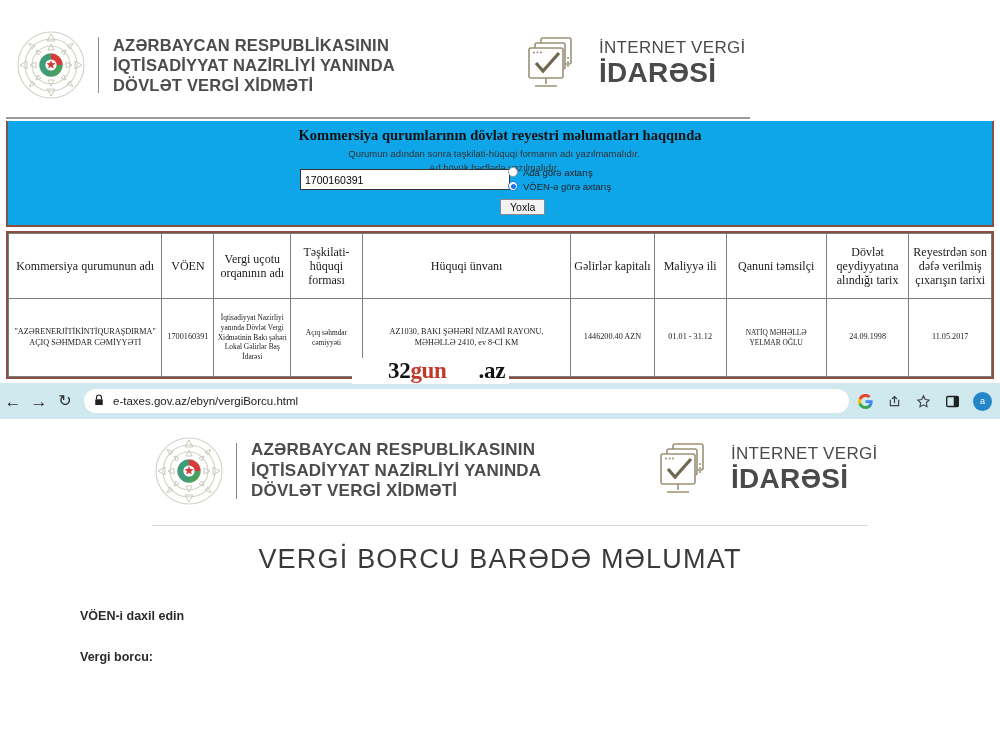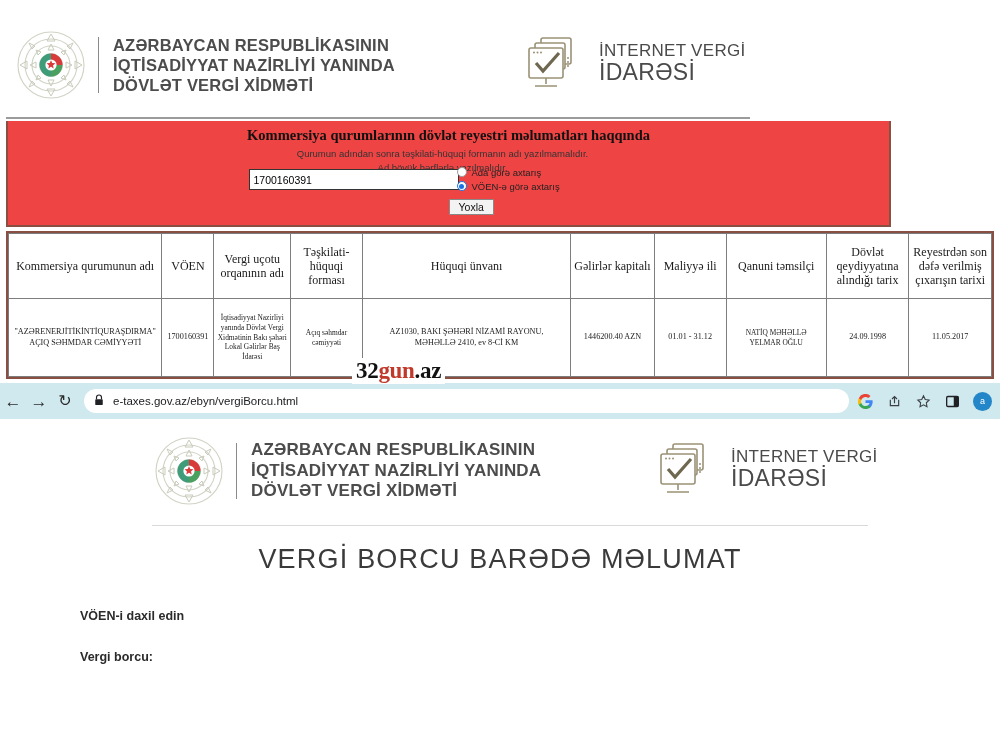--- a/index.html
+++ b/index.html
@@ -16,33 +16,33 @@
   .emblem { width:74px; height:74px; position:relative; flex:none; }
   .emblem svg { display:block; }
   .divider-v { width:1px; background:#8a8a8a; height:56px; margin:0 14px 0 10px; }
   .gov-title { color:#4c4c4c; font-weight:bold; line-height:1.22; letter-spacing:.2px; }
   .gov-title div { white-space:nowrap; }
 
   .ivi-block { display:flex; align-items:center; }
   .ivi-icon { width:62px; height:62px; flex:none; }
   .ivi-text { margin-left:14px; color:#4a4a4a; line-height:1.12; }
   .ivi-text .l1 { font-size:17px; letter-spacing:.3px; }
-  .ivi-text .l2 { font-size:23px; letter-spacing:.3px; }
+  .ivi-text .l2 { font-size:28px; letter-spacing:.3px;font-weight:bold; }
 
   
   #top-page { position:absolute; left:0; top:0; width:1000px; height:383px; background:#fff; }
   #top-header { position:absolute; left:14px; top:28px; }
   #top-header .gov-title { font-size:16.5px; }
   #top-ivi { position:absolute; left:523px; top:32px; }
 
   .rule-top { position:absolute; left:6px; top:117px; width:744px; height:2px; background:#9b9b9b; }
 
   .panel1 {
-    position:absolute; left:6px; top:121px; width:885px; height:106px;
-    border:2px solid #8a4f43; border-top:none; box-sizing:border-box; background:#ef4444;
+    position:absolute; left:6px; top:121px; width:988px; height:106px;
+    border:2px solid #8a4f43; border-top:none; box-sizing:border-box; background:#0ea5e9;
   }
   .panel1-inner { position:relative; width:100%; height:100%; }
   .p1-title { position:absolute; left:0; right:0; top:6px; text-align:center;
      font-family:"Liberation Serif", serif; font-weight:bold; font-size:14.5px; color:#111; }
   .p1-sub { position:absolute; left:0; right:12px; top:26px; text-align:center;
      font-size:9.5px; color:#333; line-height:1.45; }
   .p1-form { position:absolute; left:0; right:0; top:48px; display:flex; justify-content:center; }
   .p1-col { position:relative; width:400px; }
   .nameinput {
     width:200px; height:15px; border:1px solid #333; background:#fff;
@@ -71,21 +71,21 @@
      padding:2px 3px; font-weight:normal; }
   .reg-caption { font-size:12.5px; height:18px; }
   .reg-head td { font-size:12px; line-height:1.18; height:56px; }
   .reg-body td { font-size:7.4px; line-height:1.32; height:68px; }
   .reg-body td.bigger { font-size:8.2px; }
   .tiny-org { font-size:6.6px; line-height:1.35; }
 
   .wm-top { position:absolute; left:352px; top:358px; z-index:6;
      font-family:"Liberation Serif", serif; font-weight:bold; font-size:23px; letter-spacing:-.3px;
      background:#fff; padding:0 4px; }
-  .wm-top .k { color:#111; } .wm-top .r { color:#c0392b; }
+  .wm-top .k { color:#111;margin-left:32px; } .wm-top .r { color:#c0392b; }
 
   
   #browser-bar { position:absolute; left:0; top:383px; width:1000px; height:36px;
      background:#cfe9ee; display:flex; align-items:center; }
   .nav-ic { width:26px; text-align:center; color:#2b2b2b; font-size:17px; line-height:1;
      flex:none; cursor:pointer; }
   .nav-ic.reload { font-size:16px; }
   .omnibox { flex:1; height:24px; background:#ffffff; border-radius:13px; margin:0 8px 0 6px;
      display:flex; align-items:center; padding:12px 10px; box-sizing:border-box; }
   .lock { width:12px; flex:none; margin-right:7px; }

